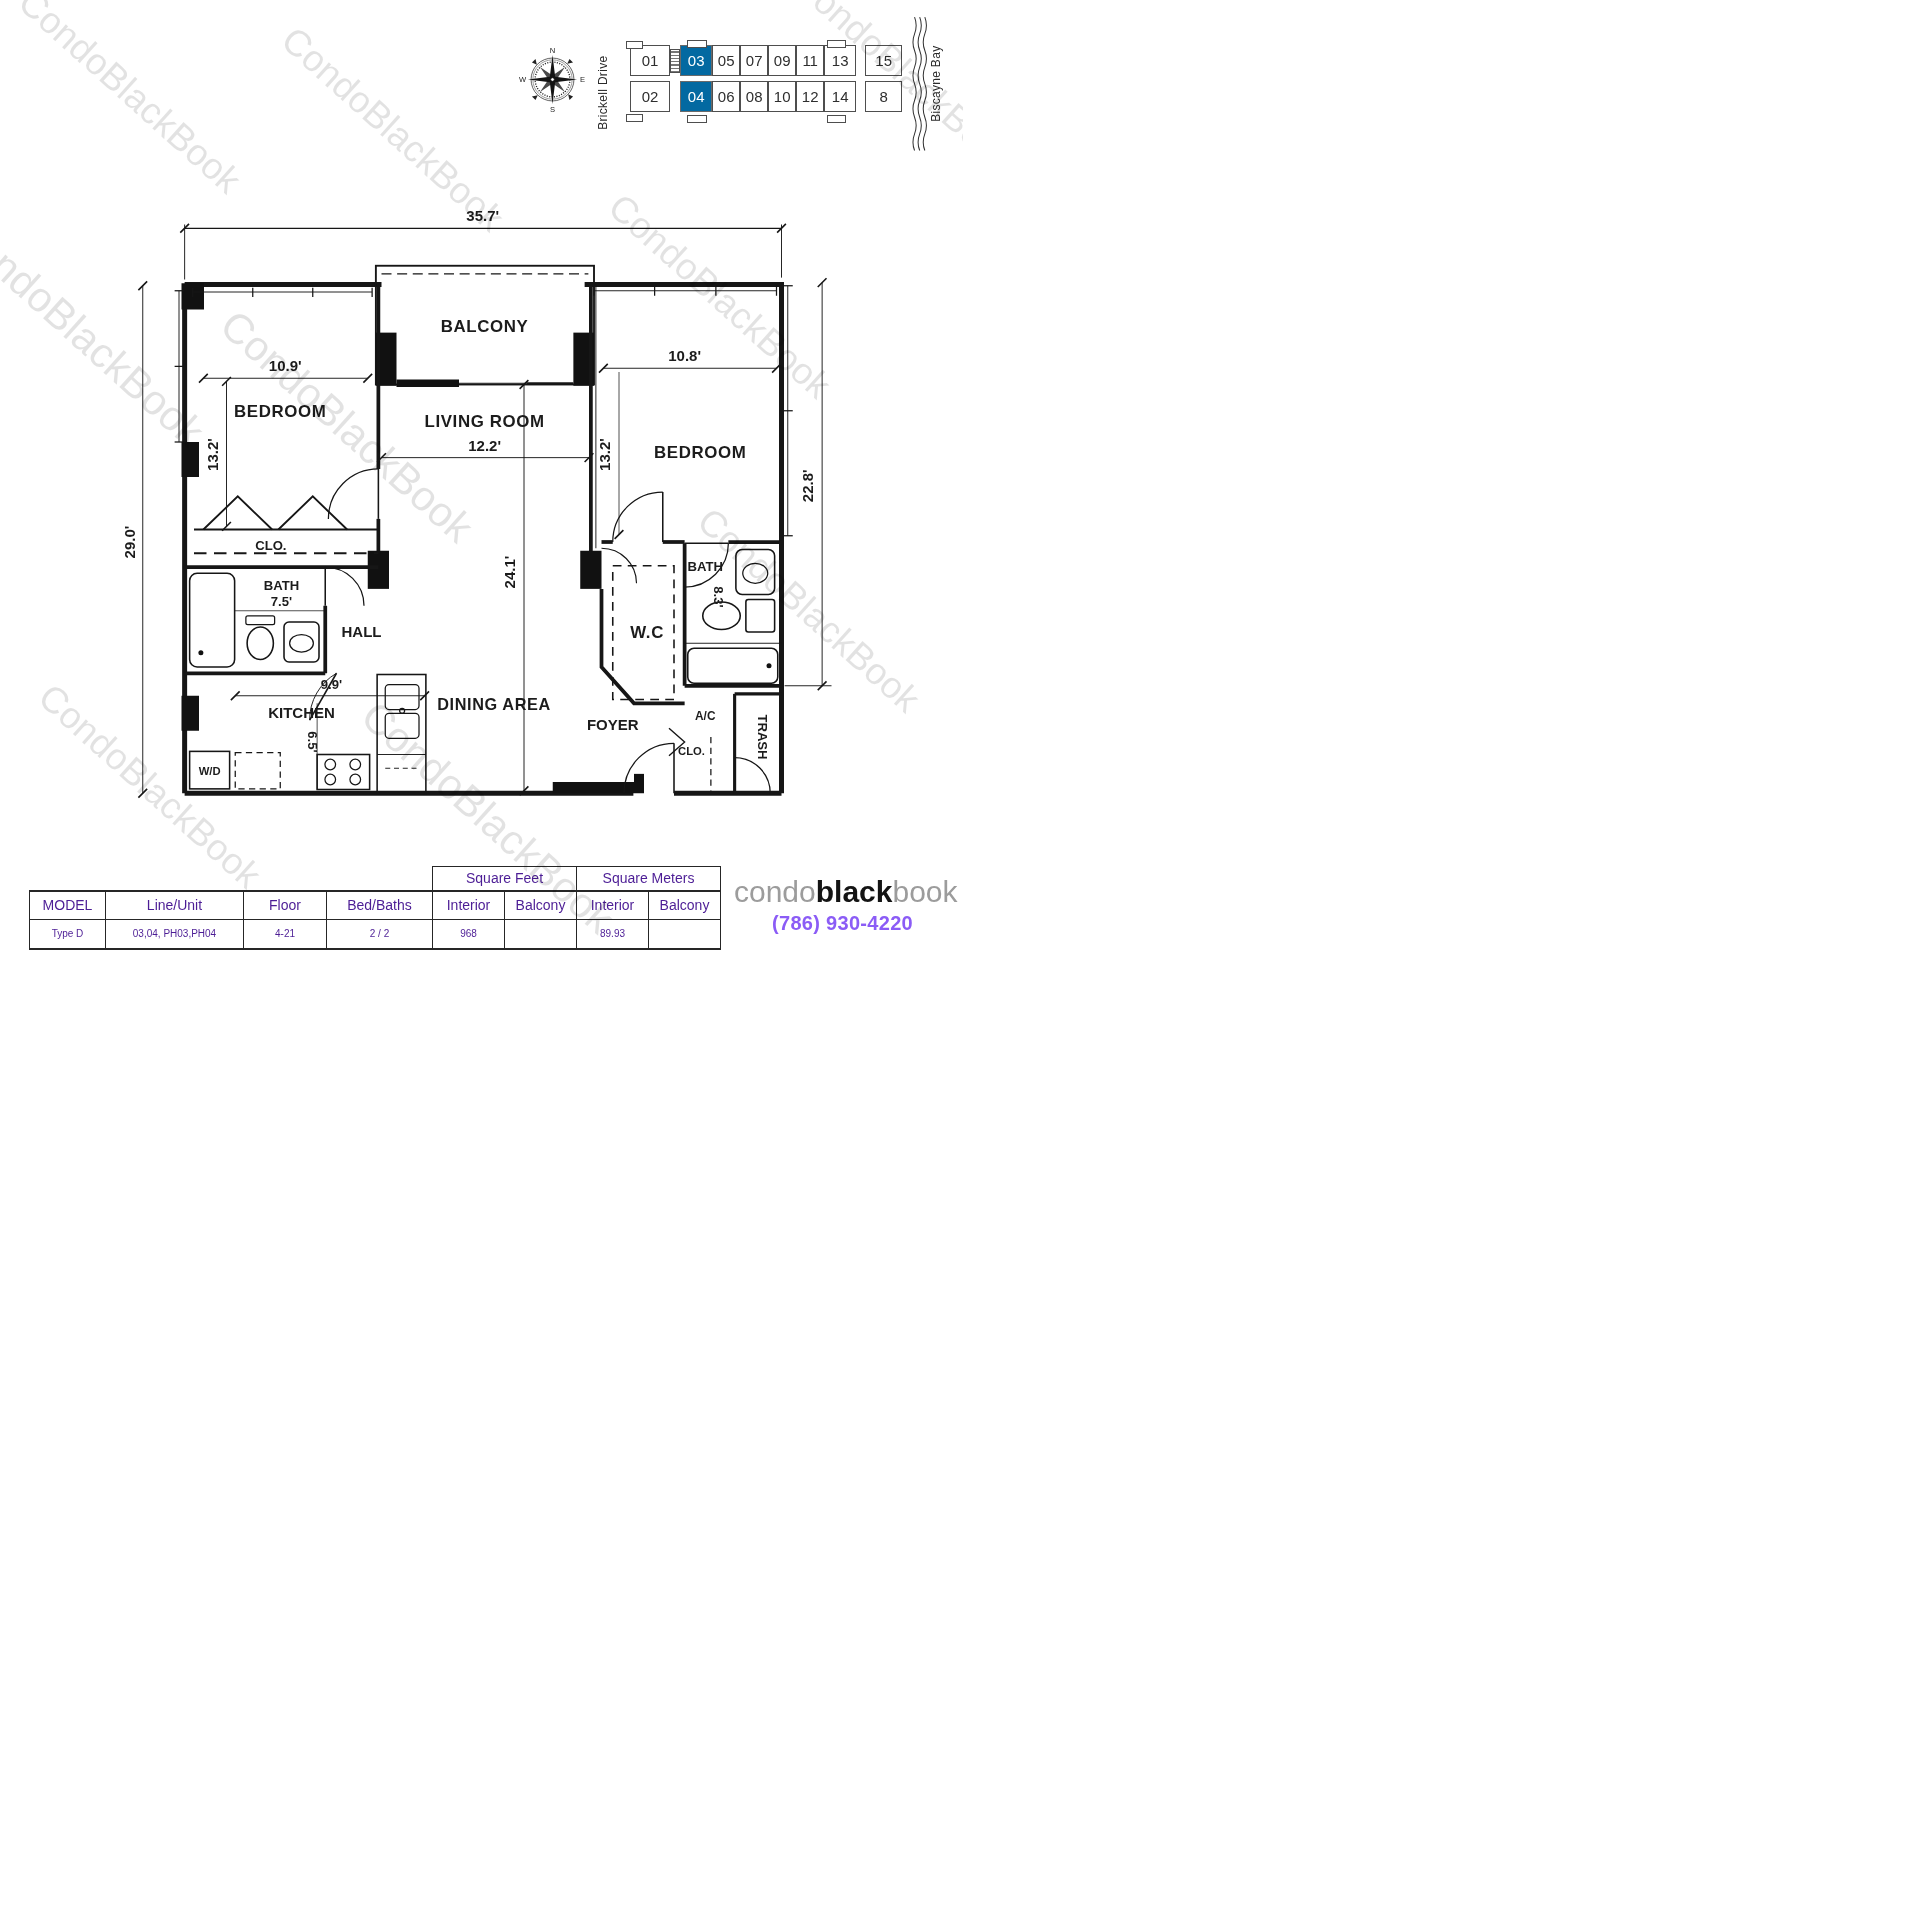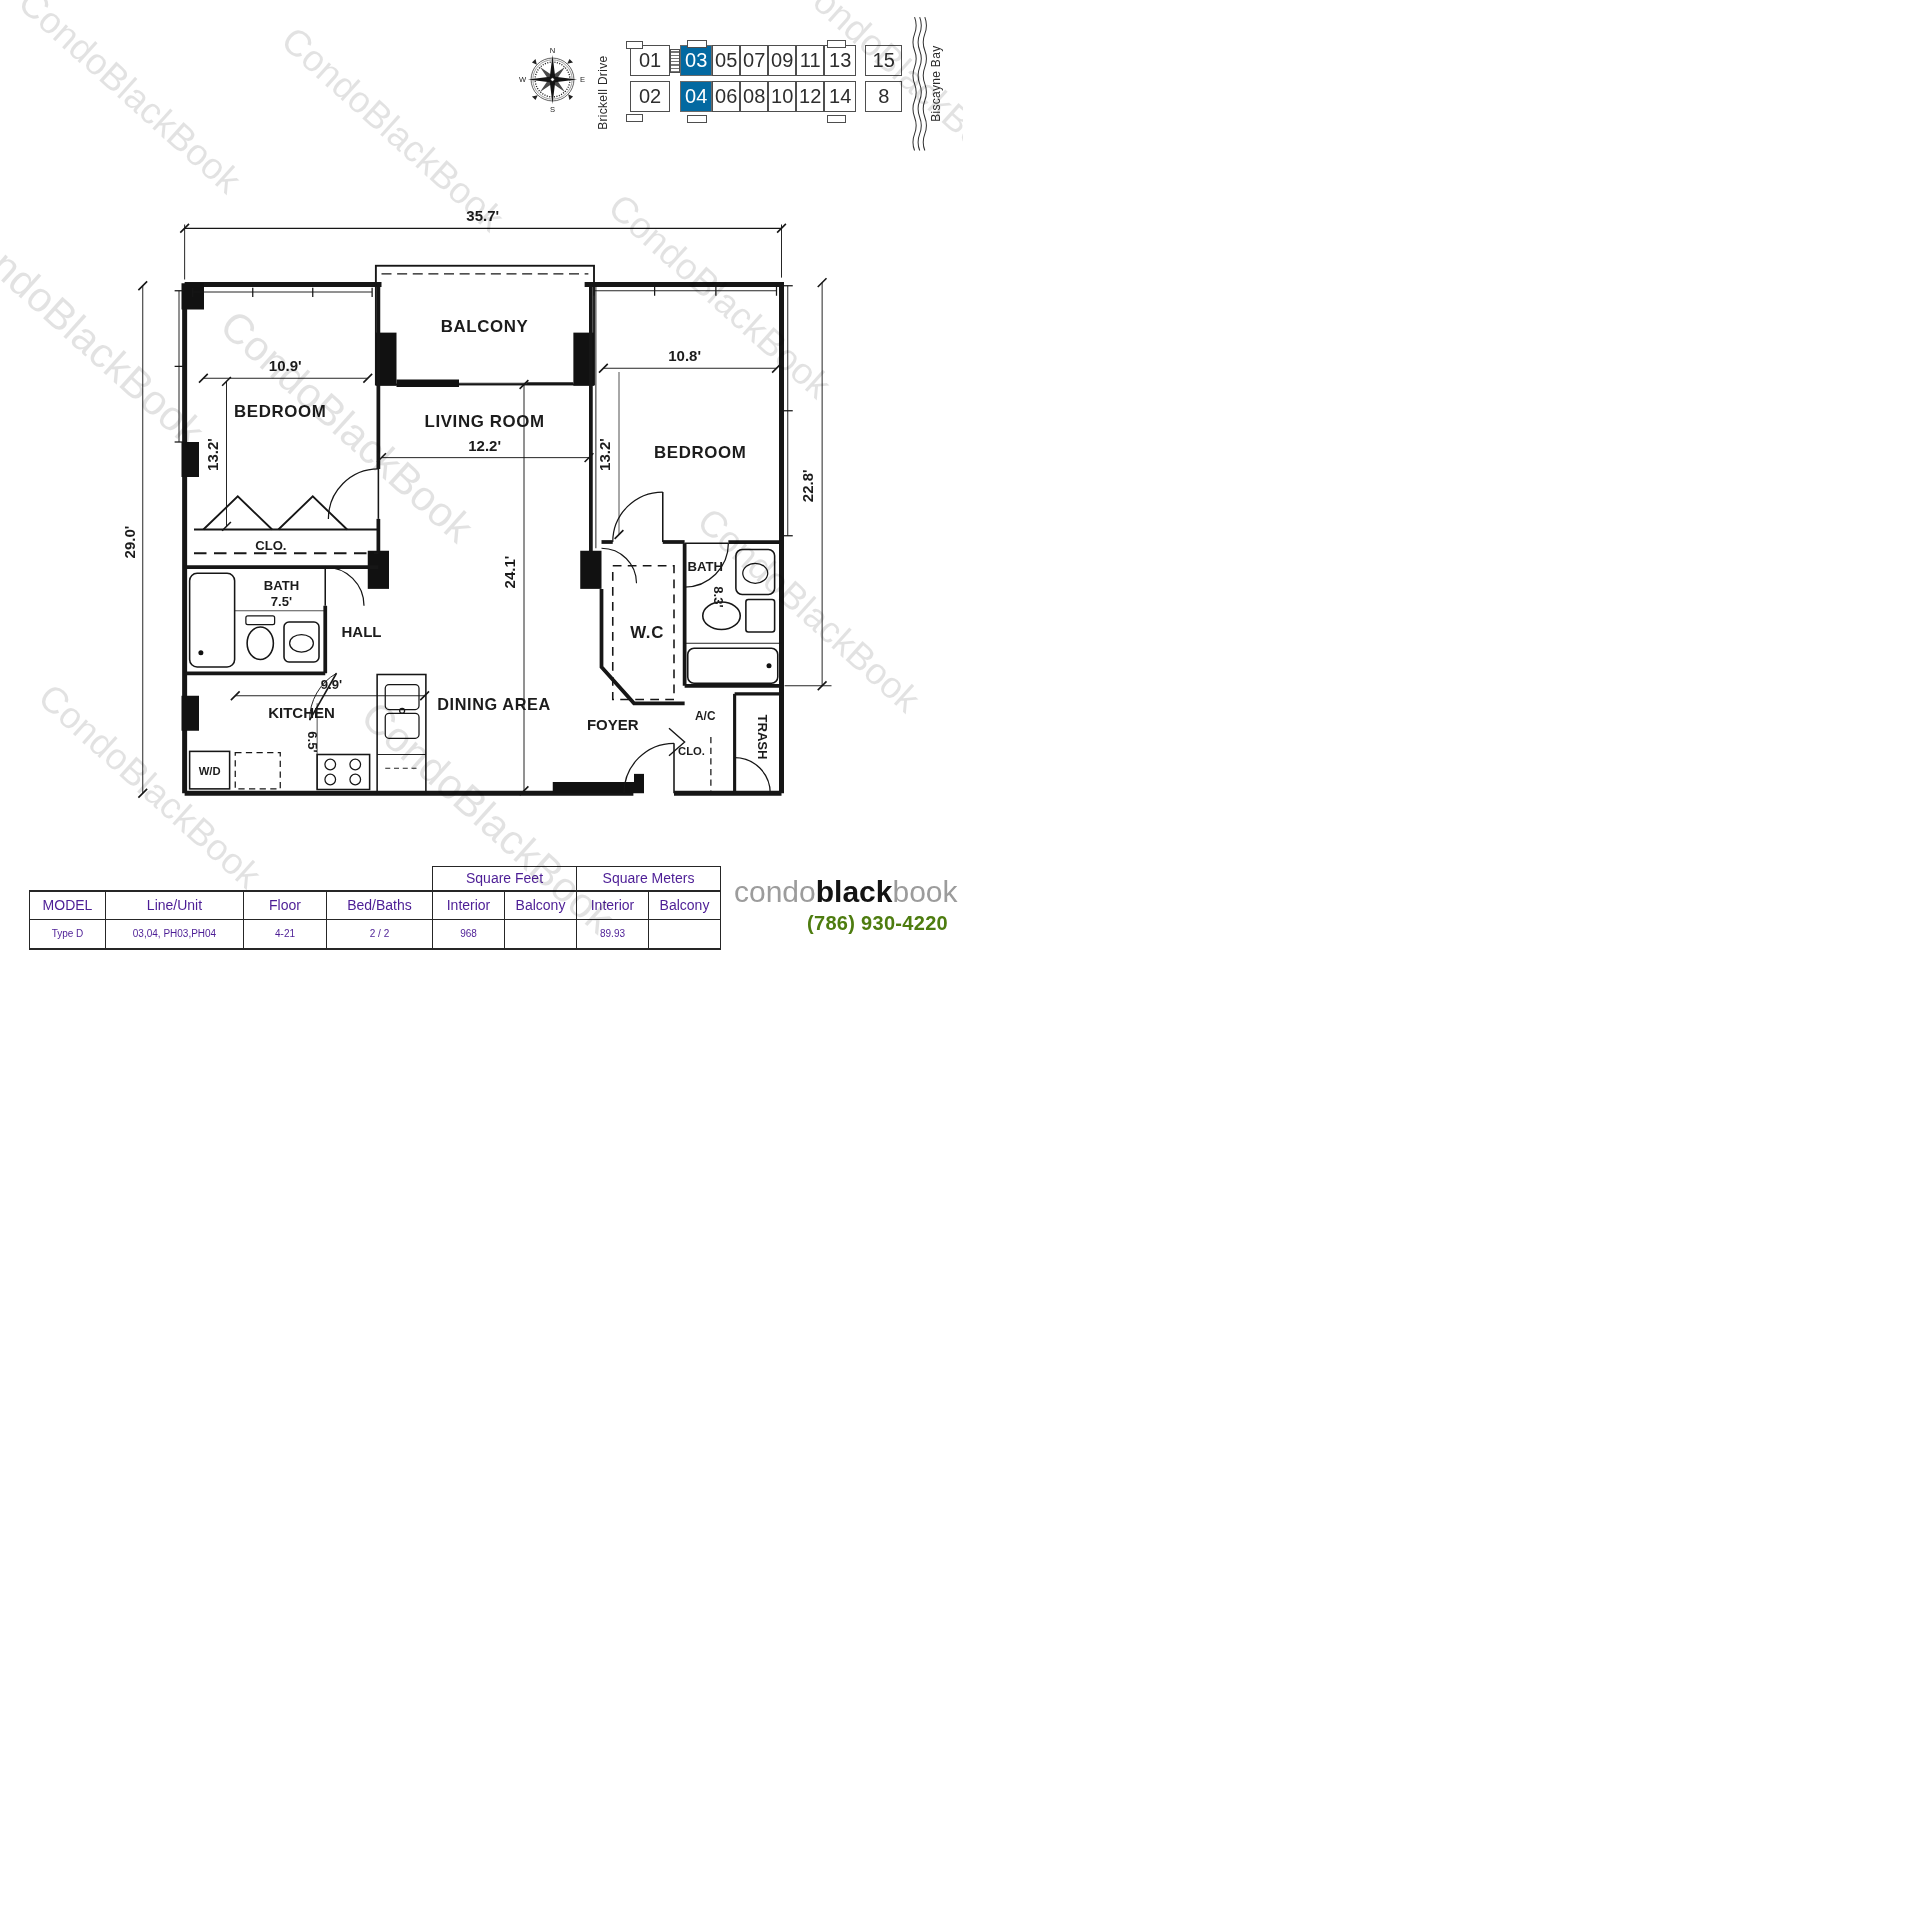--- a/index.html
+++ b/index.html
@@ -22,21 +22,21 @@
   .vlabel{position:absolute;width:115px;height:15.4px;text-align:center;font-size:12px;
       color:#2a2a2a;transform:rotate(-90deg);z-index:2;letter-spacing:0.3px;}
   #street-label{left:546px;top:85px;}
   #bay-label{left:879px;top:76px;}
   #bay-waves{position:absolute;left:912px;top:16.7px;z-index:2;}
   
   #keyplan{position:absolute;left:630px;top:45px;width:279px;height:72px;z-index:2;
       display:grid;grid-template-columns:40px 10.2px 32px 28px 28px 28px 28px 32px 9px 37px;
       grid-template-rows:31px 31px;row-gap:5.1px;}
   #keyplan .u{border:1.3px solid #4e4e4e;display:flex;align-items:center;justify-content:center;
-      font-size:20px;color:#2e2e2e;background:#fff;}
+      font-size:15px;color:#2e2e2e;background:#fff;}
   #keyplan .u.hl{background:#0369a1;color:#fff;border-color:#6a6a6a;}
   .c1{grid-column:1}.c3{grid-column:3}.c4{grid-column:4}.c5{grid-column:5}
   .c6{grid-column:6}.c7{grid-column:7}.c8{grid-column:8}.c10{grid-column:10}
   .r1{grid-row:1}.r2{grid-row:2}
   #keyplan .stair{grid-column:2;grid-row:1;height:22px;margin-top:3.8px;border:1px solid #4e4e4e;
       background:repeating-linear-gradient(0deg,#777 0 1.3px,#fff 1.3px 3.2px);}
   .bump{position:absolute;background:#fff;border:1.3px solid #4e4e4e;z-index:3;}
   
   #plan{position:absolute;left:119px;top:192px;z-index:1;}
   #plan text{font-family:"Liberation Sans",sans-serif;font-weight:700;fill:#1c1c1c;}
@@ -49,22 +49,22 @@
   #spec td,#spec th{border:1.6px solid #262626;text-align:center;font-weight:400;
       font-size:14px;color:#4c1d95;background:transparent;padding:0;}
   #spec .grp{height:24px;font-size:14px;}
   #spec .nob{border:none;}
   #spec .hd{height:27px;border-top-width:2.6px;border-bottom-width:1.9px;}
   #spec .dt{height:28px;font-size:10px;border-bottom-width:2.6px;}
   
   #brand{position:absolute;left:734px;top:875px;z-index:2;font-size:30px;letter-spacing:0;}
   #brand .gray{color:#9c9c9c;}
   #brand .blk{color:#141414;font-weight:700;}
-  #phone{position:absolute;left:737px;top:912px;width:211px;text-align:right;z-index:2;
-      font-size:20px;font-weight:700;color:#4d7c0f;letter-spacing:0.3px;}
+  #phone{position:absolute;left:737px;top:912px;width:211px;text-align:center;z-index:2;
+      font-size:20px;font-weight:700;color:#8b5cf6;letter-spacing:0.3px;}
 </style>
 </head>
 <body>
 
 <div id="page">
 
   <span class="wm" style="left:38px;top:-19px;">CondoBlackBook</span>
   <span class="wm" style="left:301px;top:19px;">CondoBlackBook</span>
   <span class="wm" style="left:813px;top:-38px;">CondoBlackBook</span>
   <span class="wm big" style="left:-26px;top:205px;">CondoBlackBook</span>

